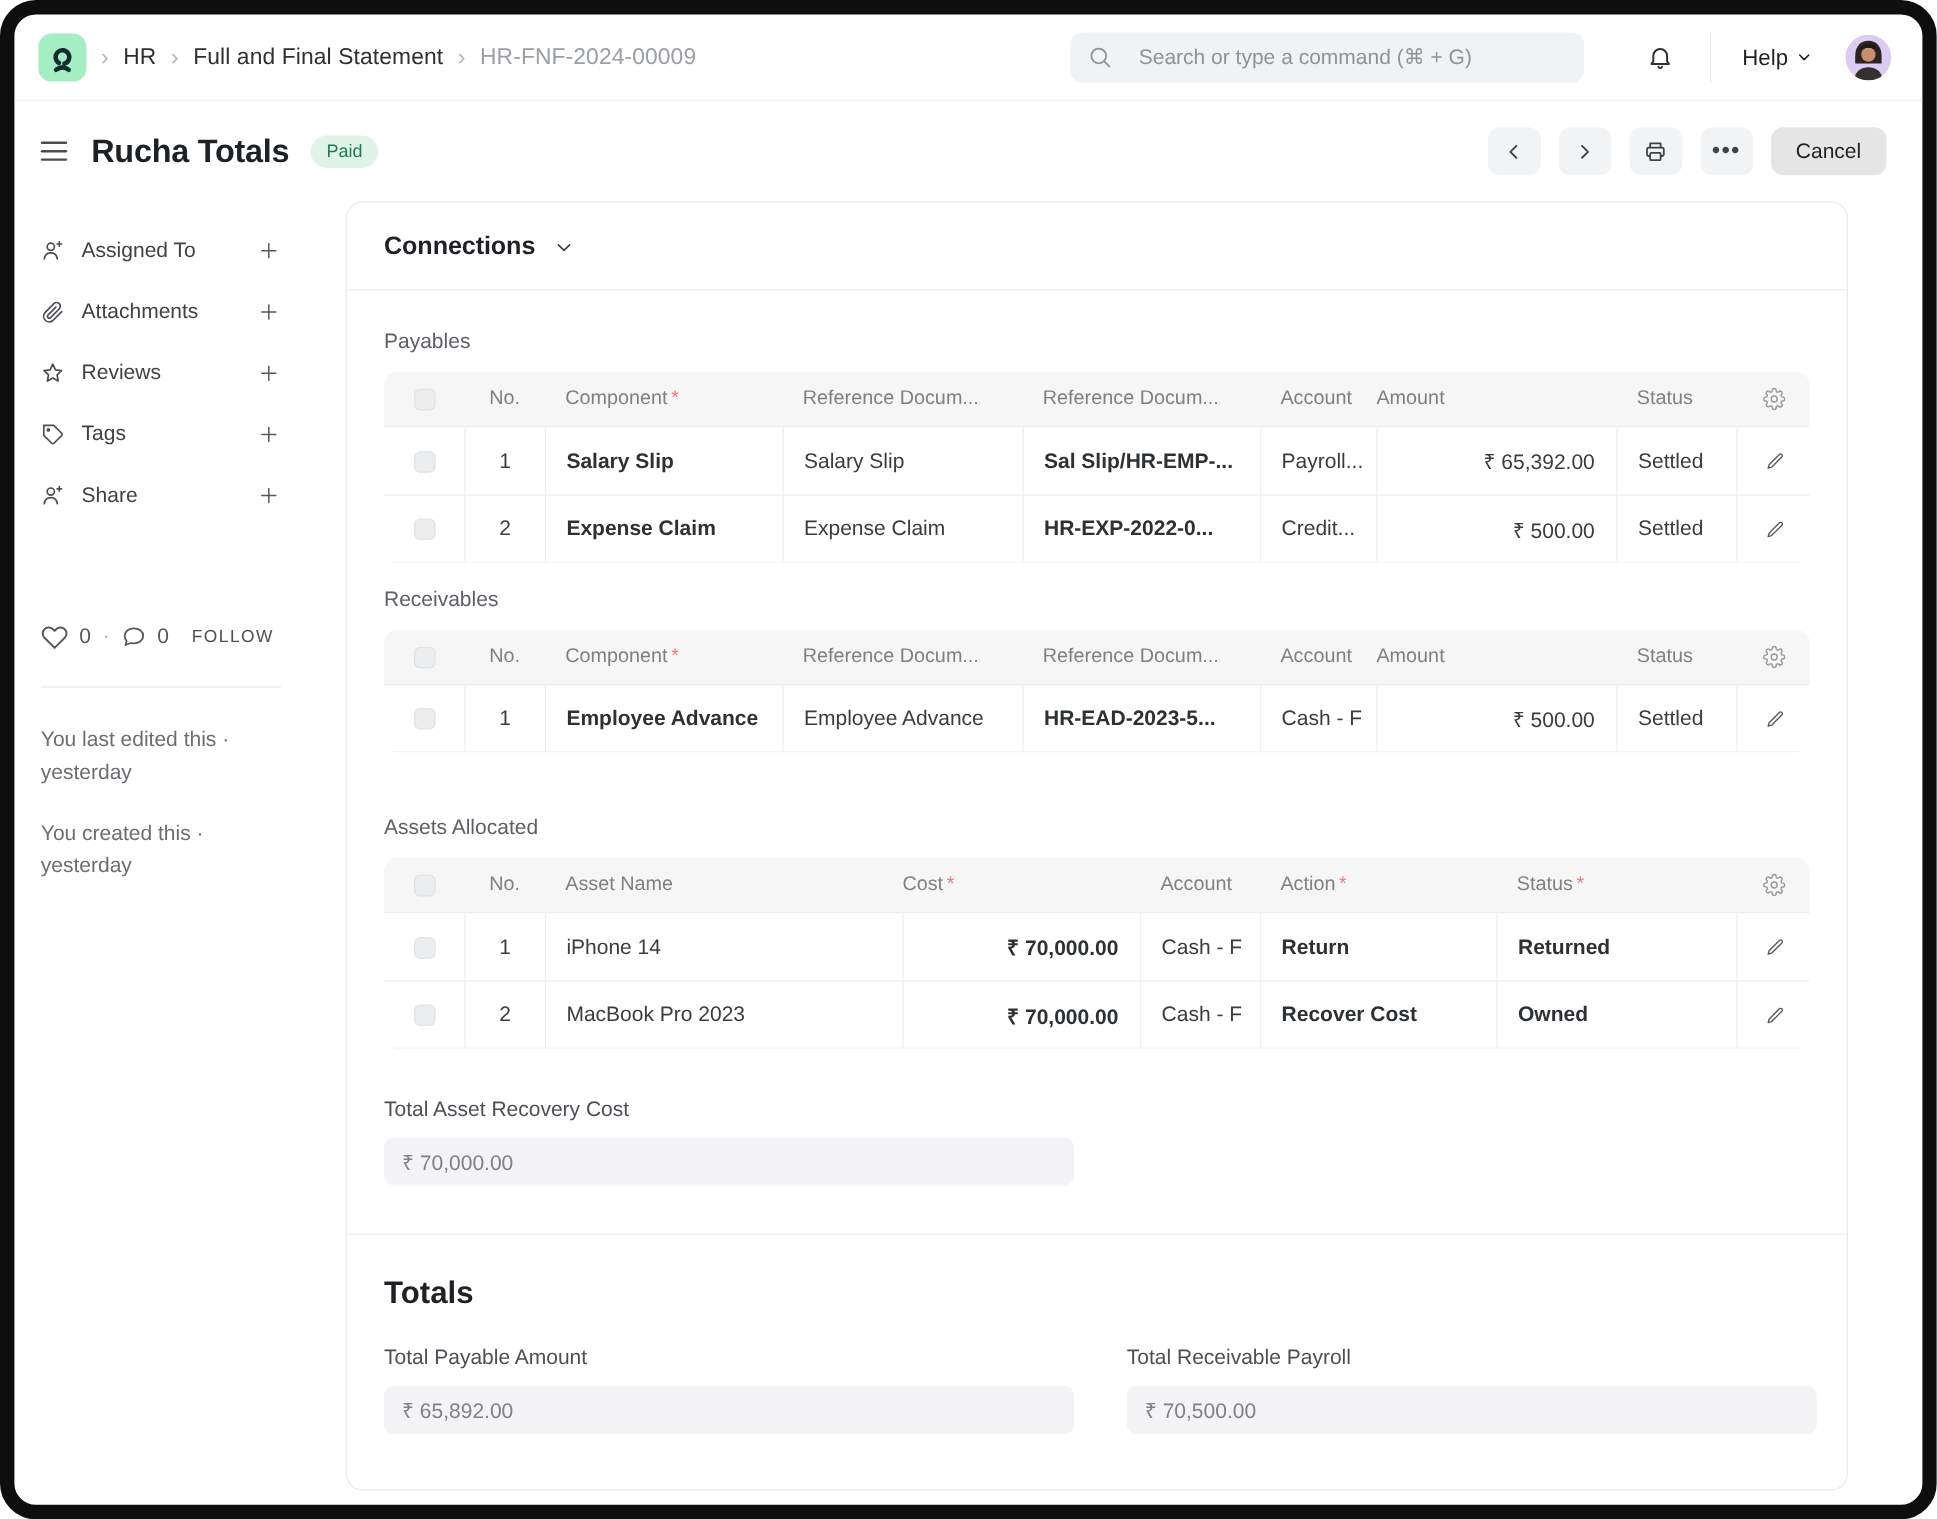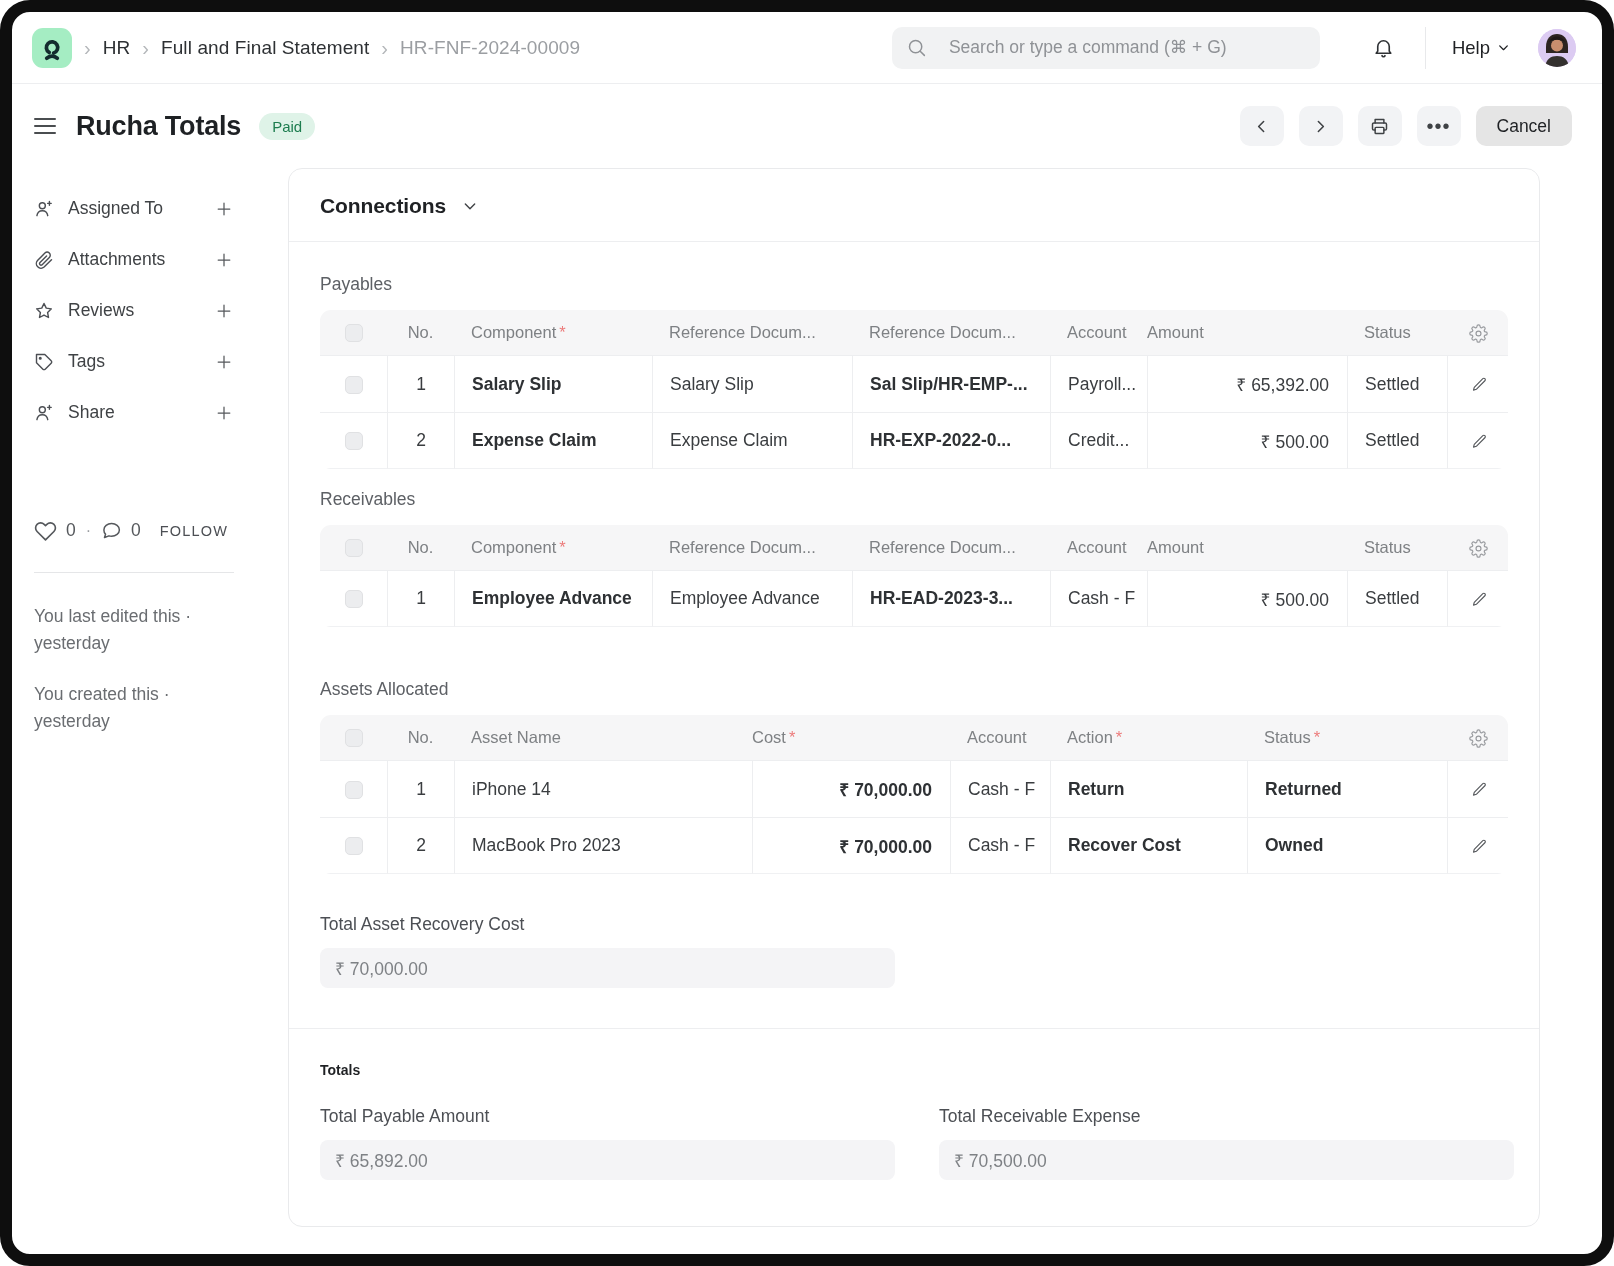--- a/index.html
+++ b/index.html
@@ -91,21 +91,21 @@
               border:1px solid #e0e1e3; vertical-align:middle; cursor:pointer; }
   .gear-ic { color:#97999d; display:inline-block; vertical-align:middle; cursor:pointer; }
   .pencil-ic { color:#55585c; display:inline-block; vertical-align:middle; cursor:pointer; }
 
   
   .field-label { font-size:17.5px; color:#4c4f54; margin:40px 0 13px; }
   .ro-field { width:575px; height:40px; background:#f4f4f6; border:none; border-radius:8px;
               font-size:17.5px; color:#7e8185; padding:0 15px; display:flex; align-items:center; }
 
   .totals-divider { height:1px; background:#edeef0; margin:40px -31px 0; }
-  .totals-h { font-size:14px; font-weight:700; color:#1f2124; margin-top:33px; }
+  .totals-h { font-size:26px; font-weight:700; color:#1f2124; margin-top:33px; }
   .totals-grid { display:flex; gap:44px; margin-top:2px; }
   .totals-grid .col .field-label { margin-top:26px; }
 </style>
 </head>
 <body>
 
 <div class="frame">
 
   <div class="navbar">
     <div class="logo">
@@ -391,21 +391,21 @@
                         <path d="M19.4 15a1.7 1.7 0 0 0 .34 1.87l.06.06a2 2 0 1 1-2.83 2.83l-.06-.06a1.7 1.7 0 0 0-1.87-.34 1.7 1.7 0 0 0-1 1.56V21a2 2 0 0 1-4 0v-.09a1.7 1.7 0 0 0-1-1.56 1.7 1.7 0 0 0-1.87.34l-.06.06a2 2 0 1 1-2.83-2.83l.06-.06a1.7 1.7 0 0 0 .34-1.87 1.7 1.7 0 0 0-1.56-1H3a2 2 0 0 1 0-4h.09a1.7 1.7 0 0 0 1.56-1 1.7 1.7 0 0 0-.34-1.87l-.06-.06a2 2 0 1 1 2.83-2.83l.06.06a1.7 1.7 0 0 0 1.87.34h.01a1.7 1.7 0 0 0 1-1.56V3a2 2 0 0 1 4 0v.09a1.7 1.7 0 0 0 1 1.56 1.7 1.7 0 0 0 1.87-.34l.06-.06a2 2 0 1 1 2.83 2.83l-.06.06a1.7 1.7 0 0 0-.34 1.87v.01a1.7 1.7 0 0 0 1.56 1H21a2 2 0 0 1 0 4h-.09a1.7 1.7 0 0 0-1.56 1z"></path>
                       </svg></span></th>
                 </tr>
               </thead>
               <tbody>
                 <tr>
                   <td class="cb-cell"><span class="checkbox"></span></td>
                   <td class="a-center">1</td>
                   <td class="b">Employee Advance</td>
                   <td class="">Employee Advance</td>
-                  <td class="b">HR-EAD-2023-3...</td>
+                  <td class="b">HR-EAD-2023-5...</td>
                   <td class="">Cash - F</td>
                   <td class="a-right">₹ 500.00</td>
                   <td class="">Settled</td>
                   <td class="gear-cell"><span><svg class="ic pencil-ic" width="17" height="17" viewBox="0 0 24 24" style="stroke-width:1.6">
                         <path d="M16.7 3.8a2 2 0 0 1 2.9 2.9L7.5 18.8 3.5 20l1.1-4z"></path>
                       </svg></span></td>
                 </tr>
               </tbody>
             </table>
           </div>
@@ -471,20 +471,20 @@
         <div class="ro-field">₹ 70,000.00</div>
 
         <div class="totals-divider"></div>
         <h3 class="totals-h">Totals</h3>
         <div class="totals-grid" id="totals-grid">
             <div class="col">
               <div class="field-label">Total Payable Amount</div>
               <div class="ro-field">₹ 65,892.00</div>
             </div>
             <div class="col">
-              <div class="field-label">Total Receivable Expense</div>
+              <div class="field-label">Total Receivable Payroll</div>
               <div class="ro-field">₹ 70,500.00</div>
             </div>
           </div>
       </div>
     </section>
   </div>
 </div>
 
 </body></html>

